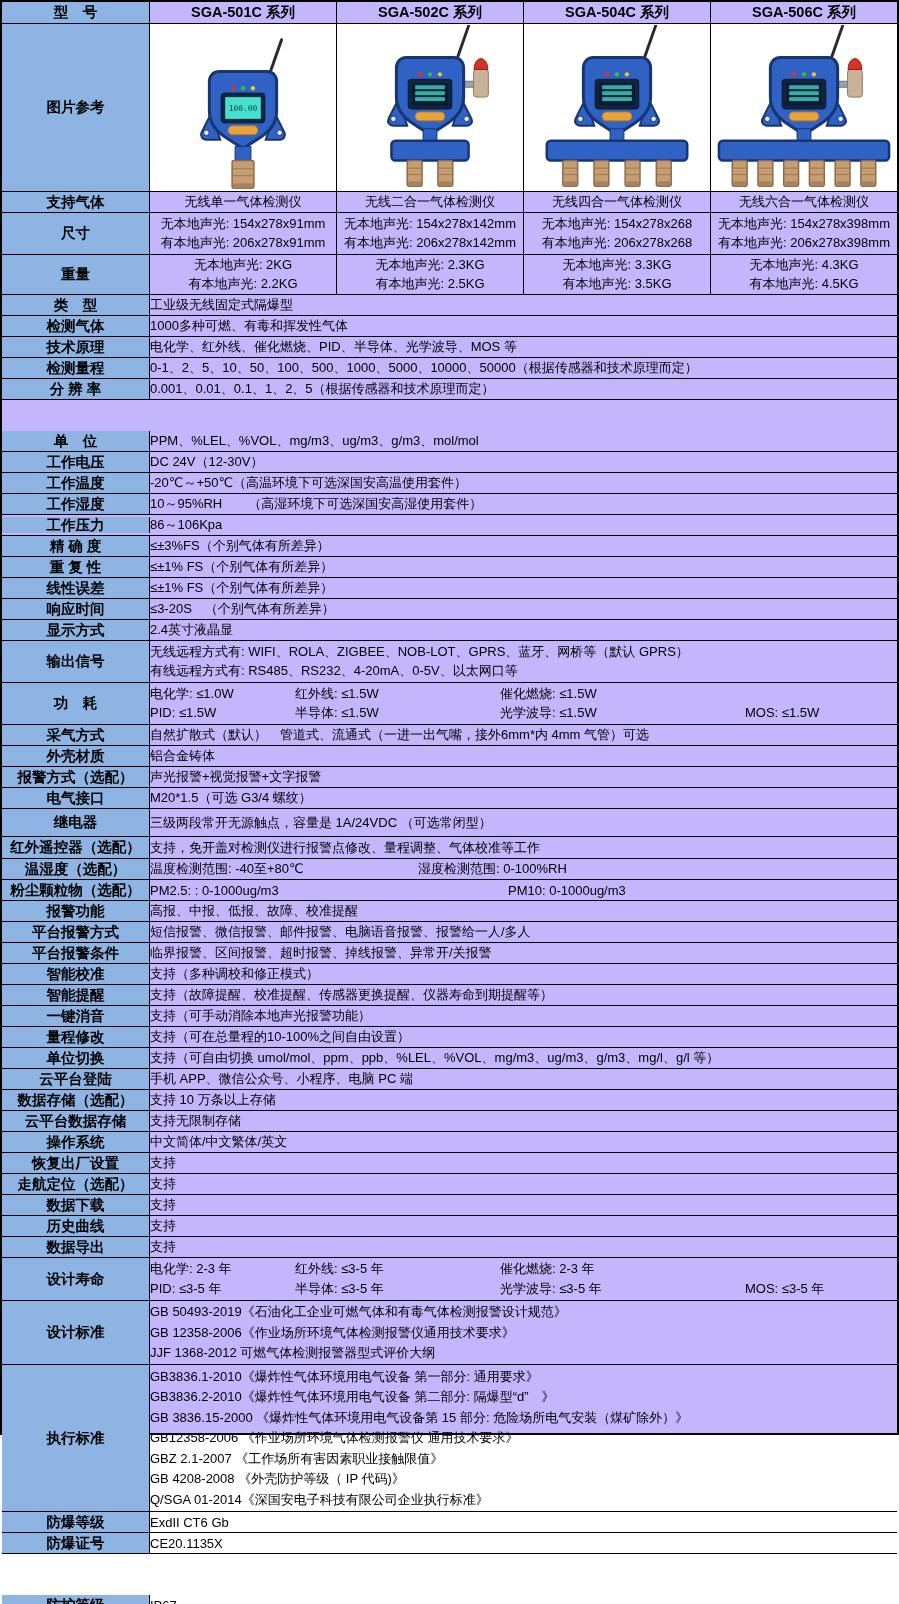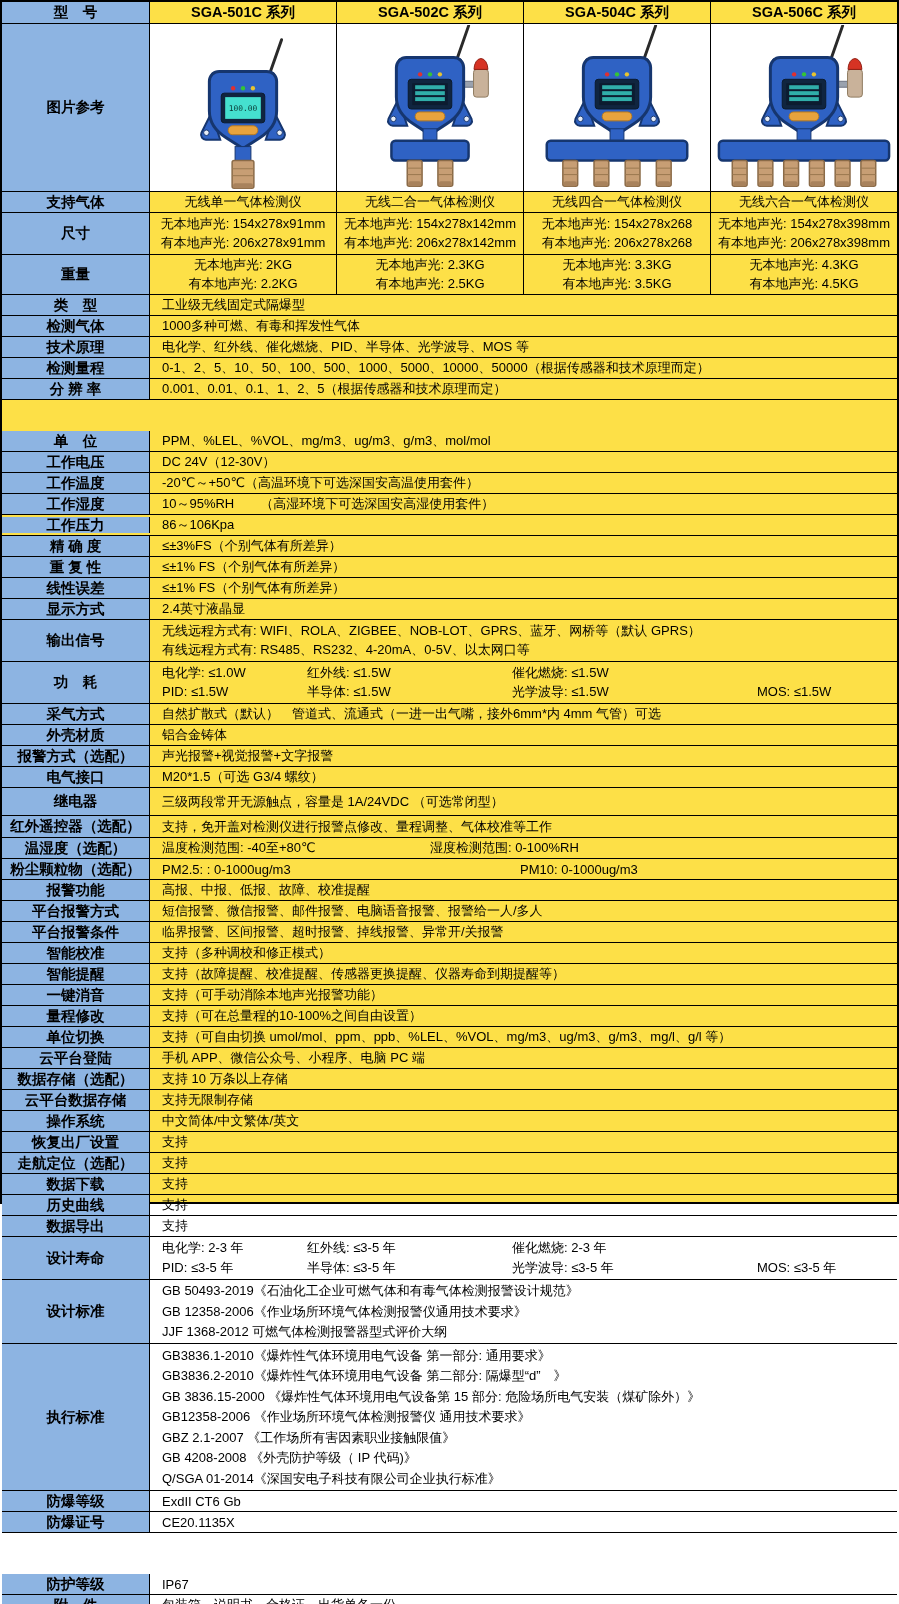--- a/index.html
+++ b/index.html
@@ -1,28 +1,28 @@
 <!DOCTYPE html>
 <html><head>
 <meta charset="utf-8">
 <style>
   html,body{margin:0;padding:0;background:#fff;}
   body{width:899px;height:1604px;overflow:hidden;font-family:"Liberation Sans","DejaVu Sans",sans-serif;color:#000;}
-  #spec-table{width:899px;height:1204px;box-sizing:border-box;border:2px solid #000;background:#fde047;display:flex;flex-direction:column;}
+  #spec-table{width:899px;height:1435px;box-sizing:border-box;border:2px solid #000;background:#c4b5fd;display:flex;flex-direction:column;}
   .row{display:flex;border-bottom:1px solid #000;min-height:0;box-sizing:border-box;}
   .row:last-child{border-bottom:none;}
   .label-cell{flex:0 0 148px;box-sizing:border-box;background:#8DB4E2;border-right:1px solid #000;
     display:flex;align-items:center;justify-content:center;text-align:center;
     font-weight:bold;font-size:14.5px;padding:0 3px;line-height:1.15;}
   .value-area{flex:1;display:flex;min-width:0;box-sizing:border-box;}
   .value-area.cols{flex-direction:row;}
   .value-area.cols .cell{flex:1;border-right:1px solid #000;box-sizing:border-box;display:flex;flex-direction:column;
     align-items:center;justify-content:space-evenly;font-size:13px;text-align:center;min-width:0;}
   .value-area.cols .cell:last-child{border-right:none;}
-  .value-area.stack{flex-direction:column;justify-content:space-evenly;padding-left:12px;font-size:13px;}
+  .value-area.stack{flex-direction:column;justify-content:space-evenly;font-size:13px;}
   .val{white-space:nowrap;}
   .cl{white-space:nowrap;font-size:13px;}
   .model-cell{flex:1;border-right:1px solid #000;box-sizing:border-box;display:flex;align-items:center;justify-content:center;
     font-weight:bold;font-size:14.5px;}
   .model-cell:last-child{border-right:none;}
   .img-cell{background:#fff;}
   .segline .seg{display:inline-block;white-space:nowrap;}
   .row-power .seg:nth-child(1),.row-design-life .seg:nth-child(1){width:145px;}
   .row-power .seg:nth-child(2),.row-design-life .seg:nth-child(2){width:205px;}
   .row-power .seg:nth-child(3),.row-design-life .seg:nth-child(3){width:245px;}
@@ -329,20 +329,26 @@
       <div class="value-area stack">
         <div class="val">≤±1% FS（个别气体有所差异）</div>
       </div>
     </div>
     <div class="row row-linearity" style="flex: 21 0 21px;">
       <div class="label-cell">线性误差</div>
       <div class="value-area stack">
         <div class="val">≤±1% FS（个别气体有所差异）</div>
       </div>
     </div>
+    <div class="row row-response-time" style="flex: 21 0 21px;">
+      <div class="label-cell">响应时间</div>
+      <div class="value-area stack">
+        <div class="val">≤3-20S　（个别气体有所差异）</div>
+      </div>
+    </div>
     <div class="row row-display" style="flex: 21 0 21px;">
       <div class="label-cell">显示方式</div>
       <div class="value-area stack">
         <div class="val">2.4英寸液晶显</div>
       </div>
     </div>
     <div class="row row-output-signal" style="flex: 42 0 42px;">
       <div class="label-cell">输出信号</div>
       <div class="value-area stack">
         <div class="val">无线远程方式有: WIFI、ROLA、ZIGBEE、NOB-LOT、GPRS、蓝牙、网桥等（默认 GPRS）</div>

